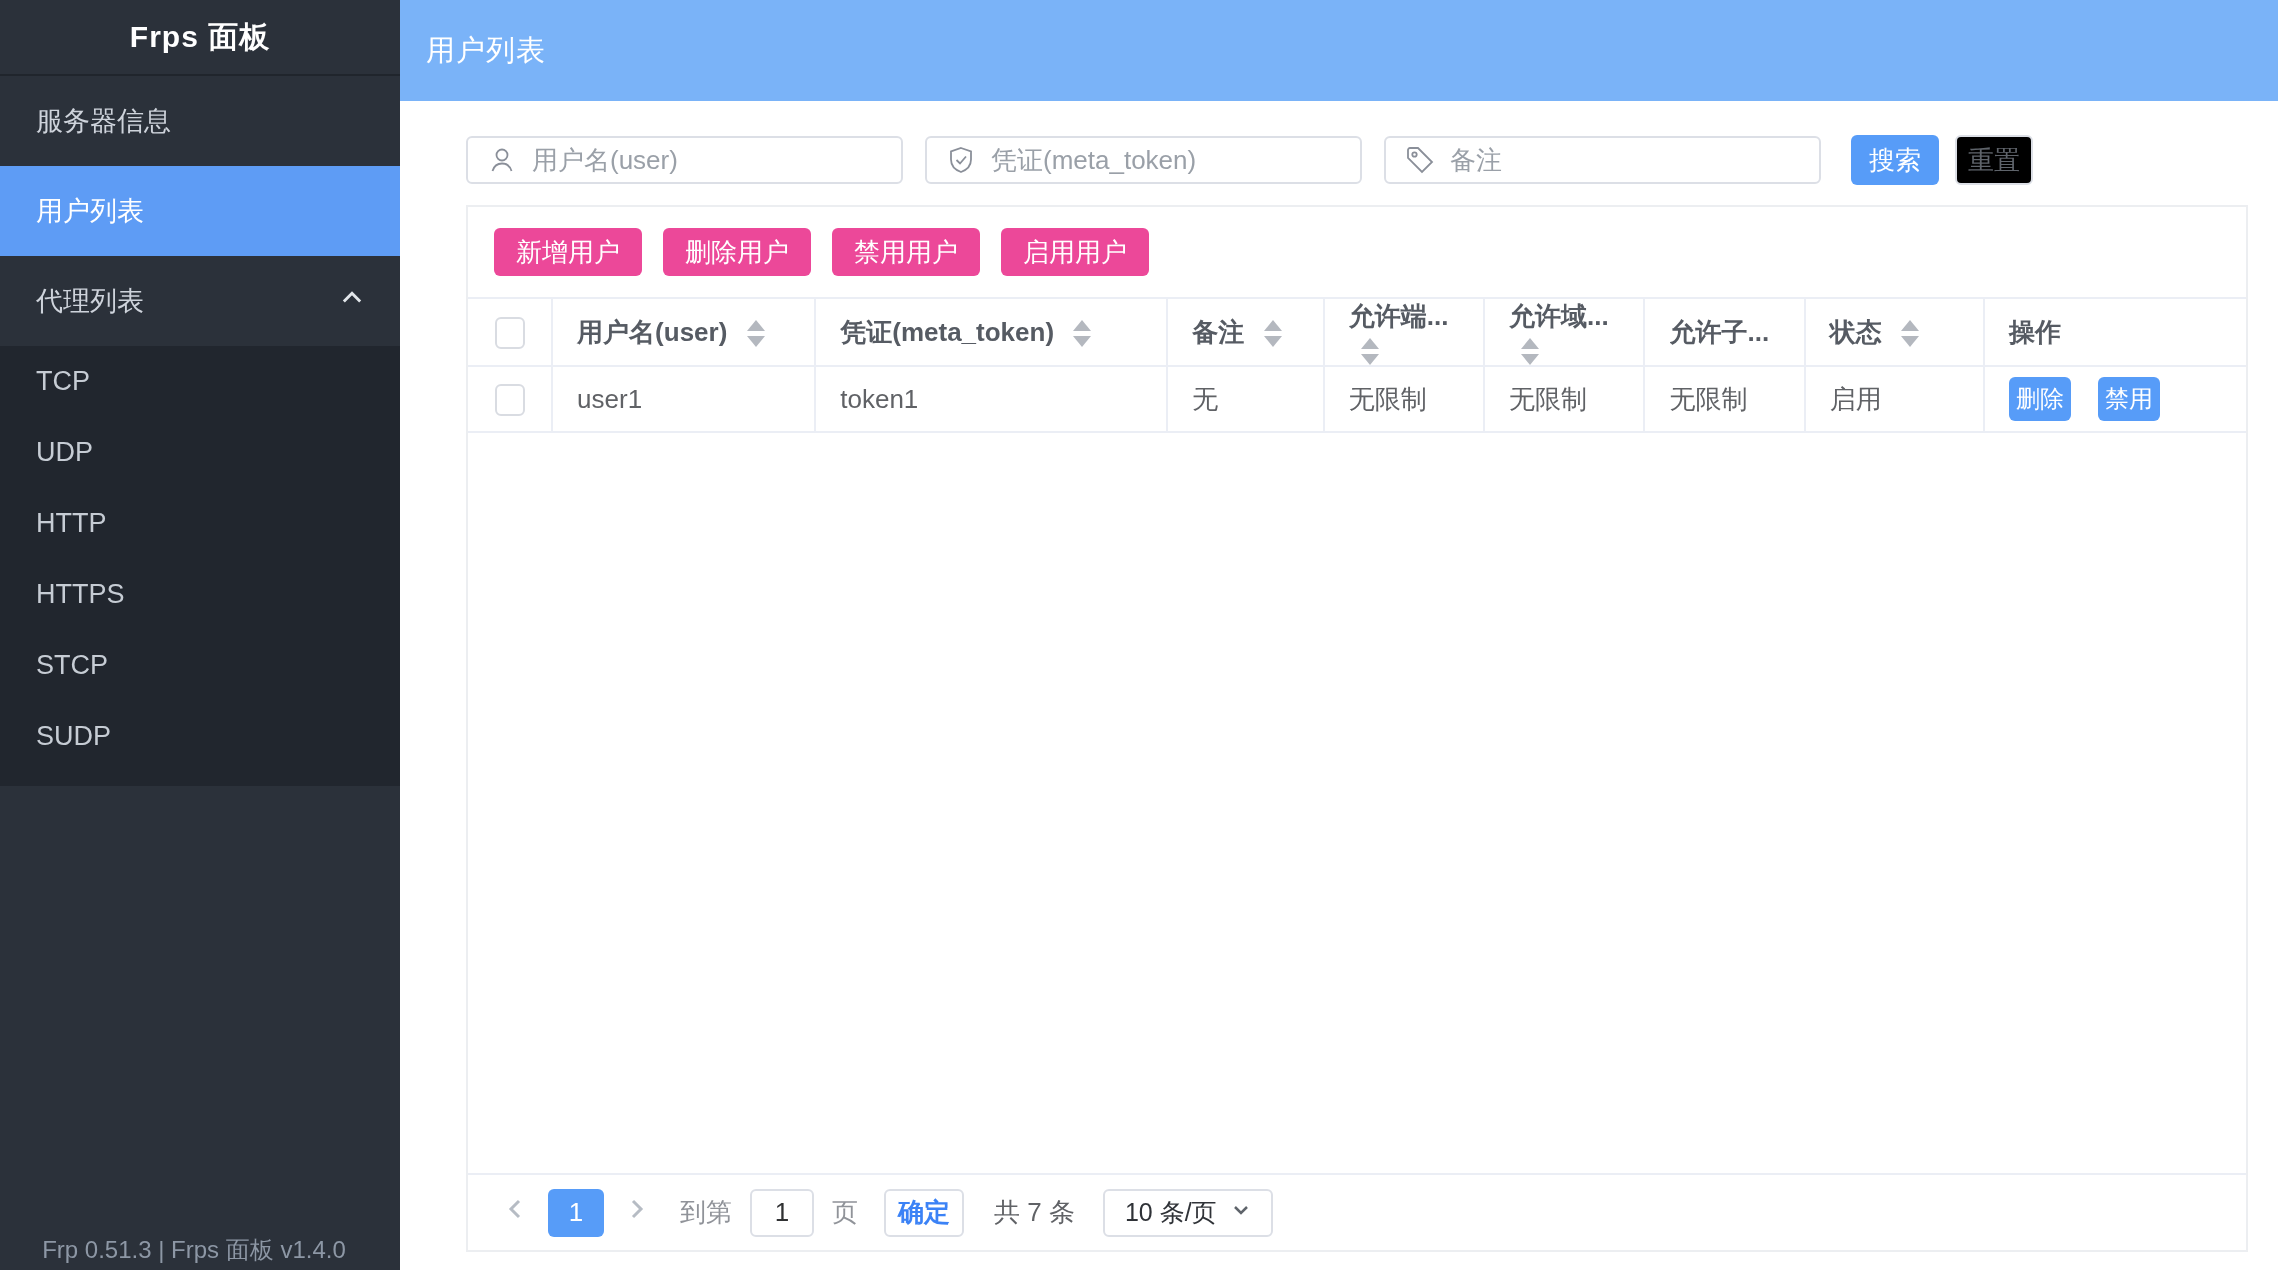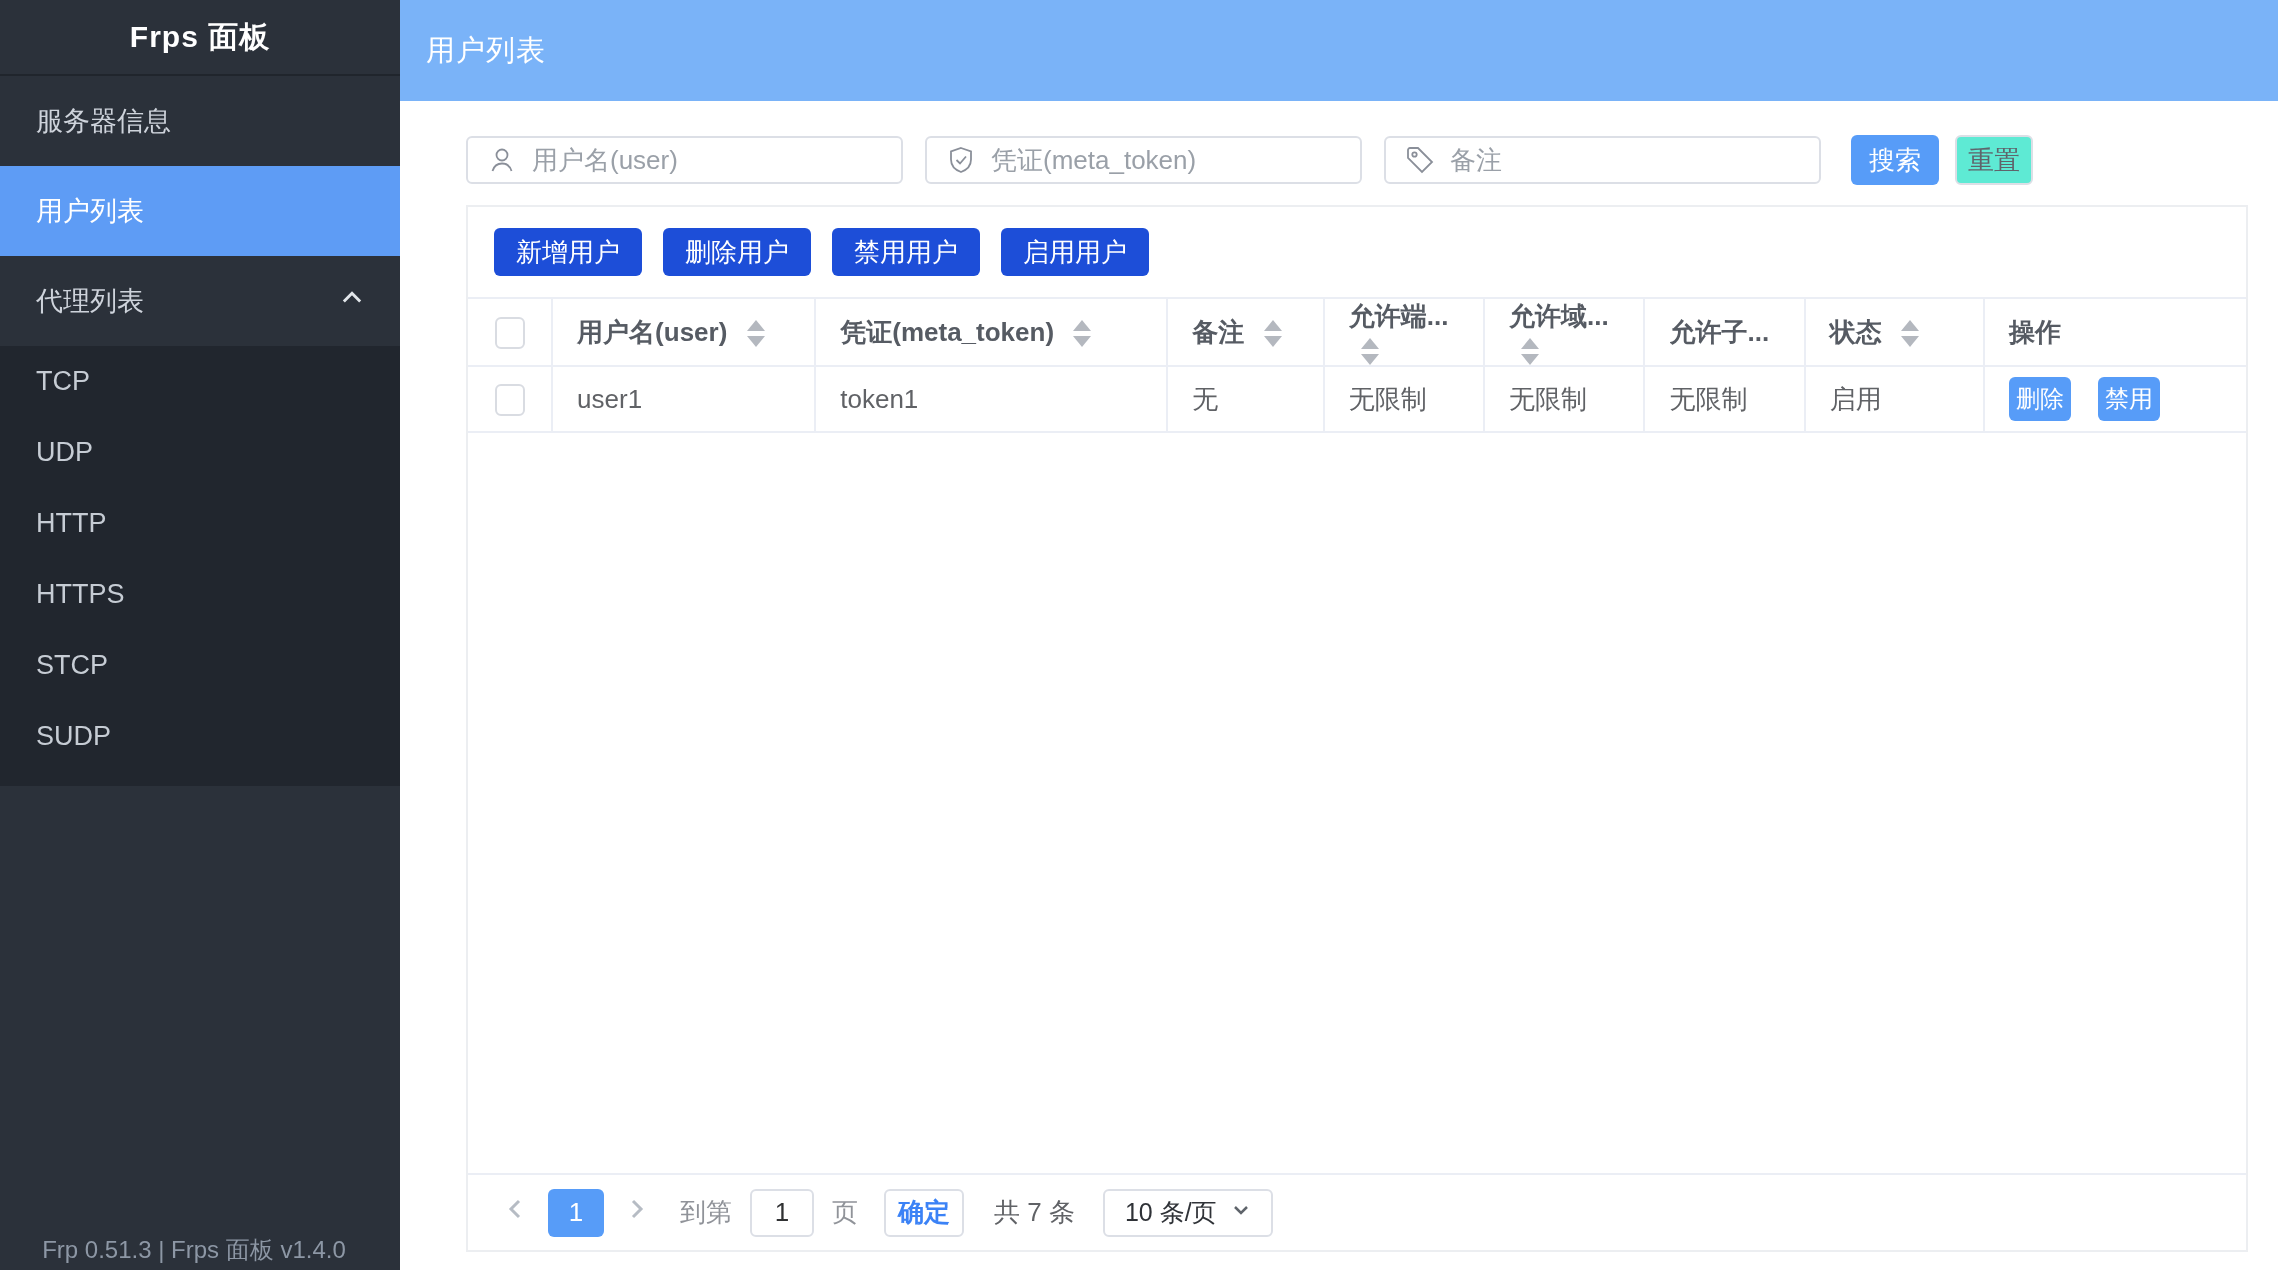--- a/index.html
+++ b/index.html
@@ -55,32 +55,32 @@
     border:none; outline:none; width:100%; font-size:26px; color:#303133;
     font-family:inherit; background:transparent;
   }
   .search-input input::placeholder { color:#9aa0a8; }
   .btn { border:none; cursor:pointer; font-family:inherit; }
   .btn-search {
     margin-left:8px; width:88px; height:50px; background:#579cf8; color:#fff;
     font-size:26px; border-radius:6px;
   }
   .btn-reset {
-    margin-left:16px; width:78px; height:50px; background:#5eead4; color:#5f646b;
+    margin-left:16px; width:78px; height:50px; background:#000000; color:#5f646b;
     font-size:26px; border-radius:6px; border:2px solid #dcdfe6;
   }
 
   
   .panel {
     margin-top:20px; border:2px solid #eceef1; height:1047px;
     display:flex; flex-direction:column; flex:none; background:#fff;
   }
   .panel-toolbar { padding:21px 26px; display:flex; gap:21px; flex:none; }
   .btn-action {
-    min-width:122px; height:48px; padding:0 22px; background:#1d4ed8; color:#fff;
+    min-width:122px; height:48px; padding:0 22px; background:#ec4899; color:#fff;
     font-size:26px; border-radius:6px;
   }
 
   
   table { width:100%; border-collapse:collapse; table-layout:fixed; }
   th, td { border:2px solid #ebeef5; }
   th { height:64px; text-align:left; padding-left:24px; font-size:26px; font-weight:bold; color:#565b63; }
   td { height:66px; padding-left:24px; font-size:26px; color:#606266; }
   th:first-child, td:first-child { border-left:none; padding-left:0; text-align:center; }
   th:last-child, td:last-child { border-right:none; }

